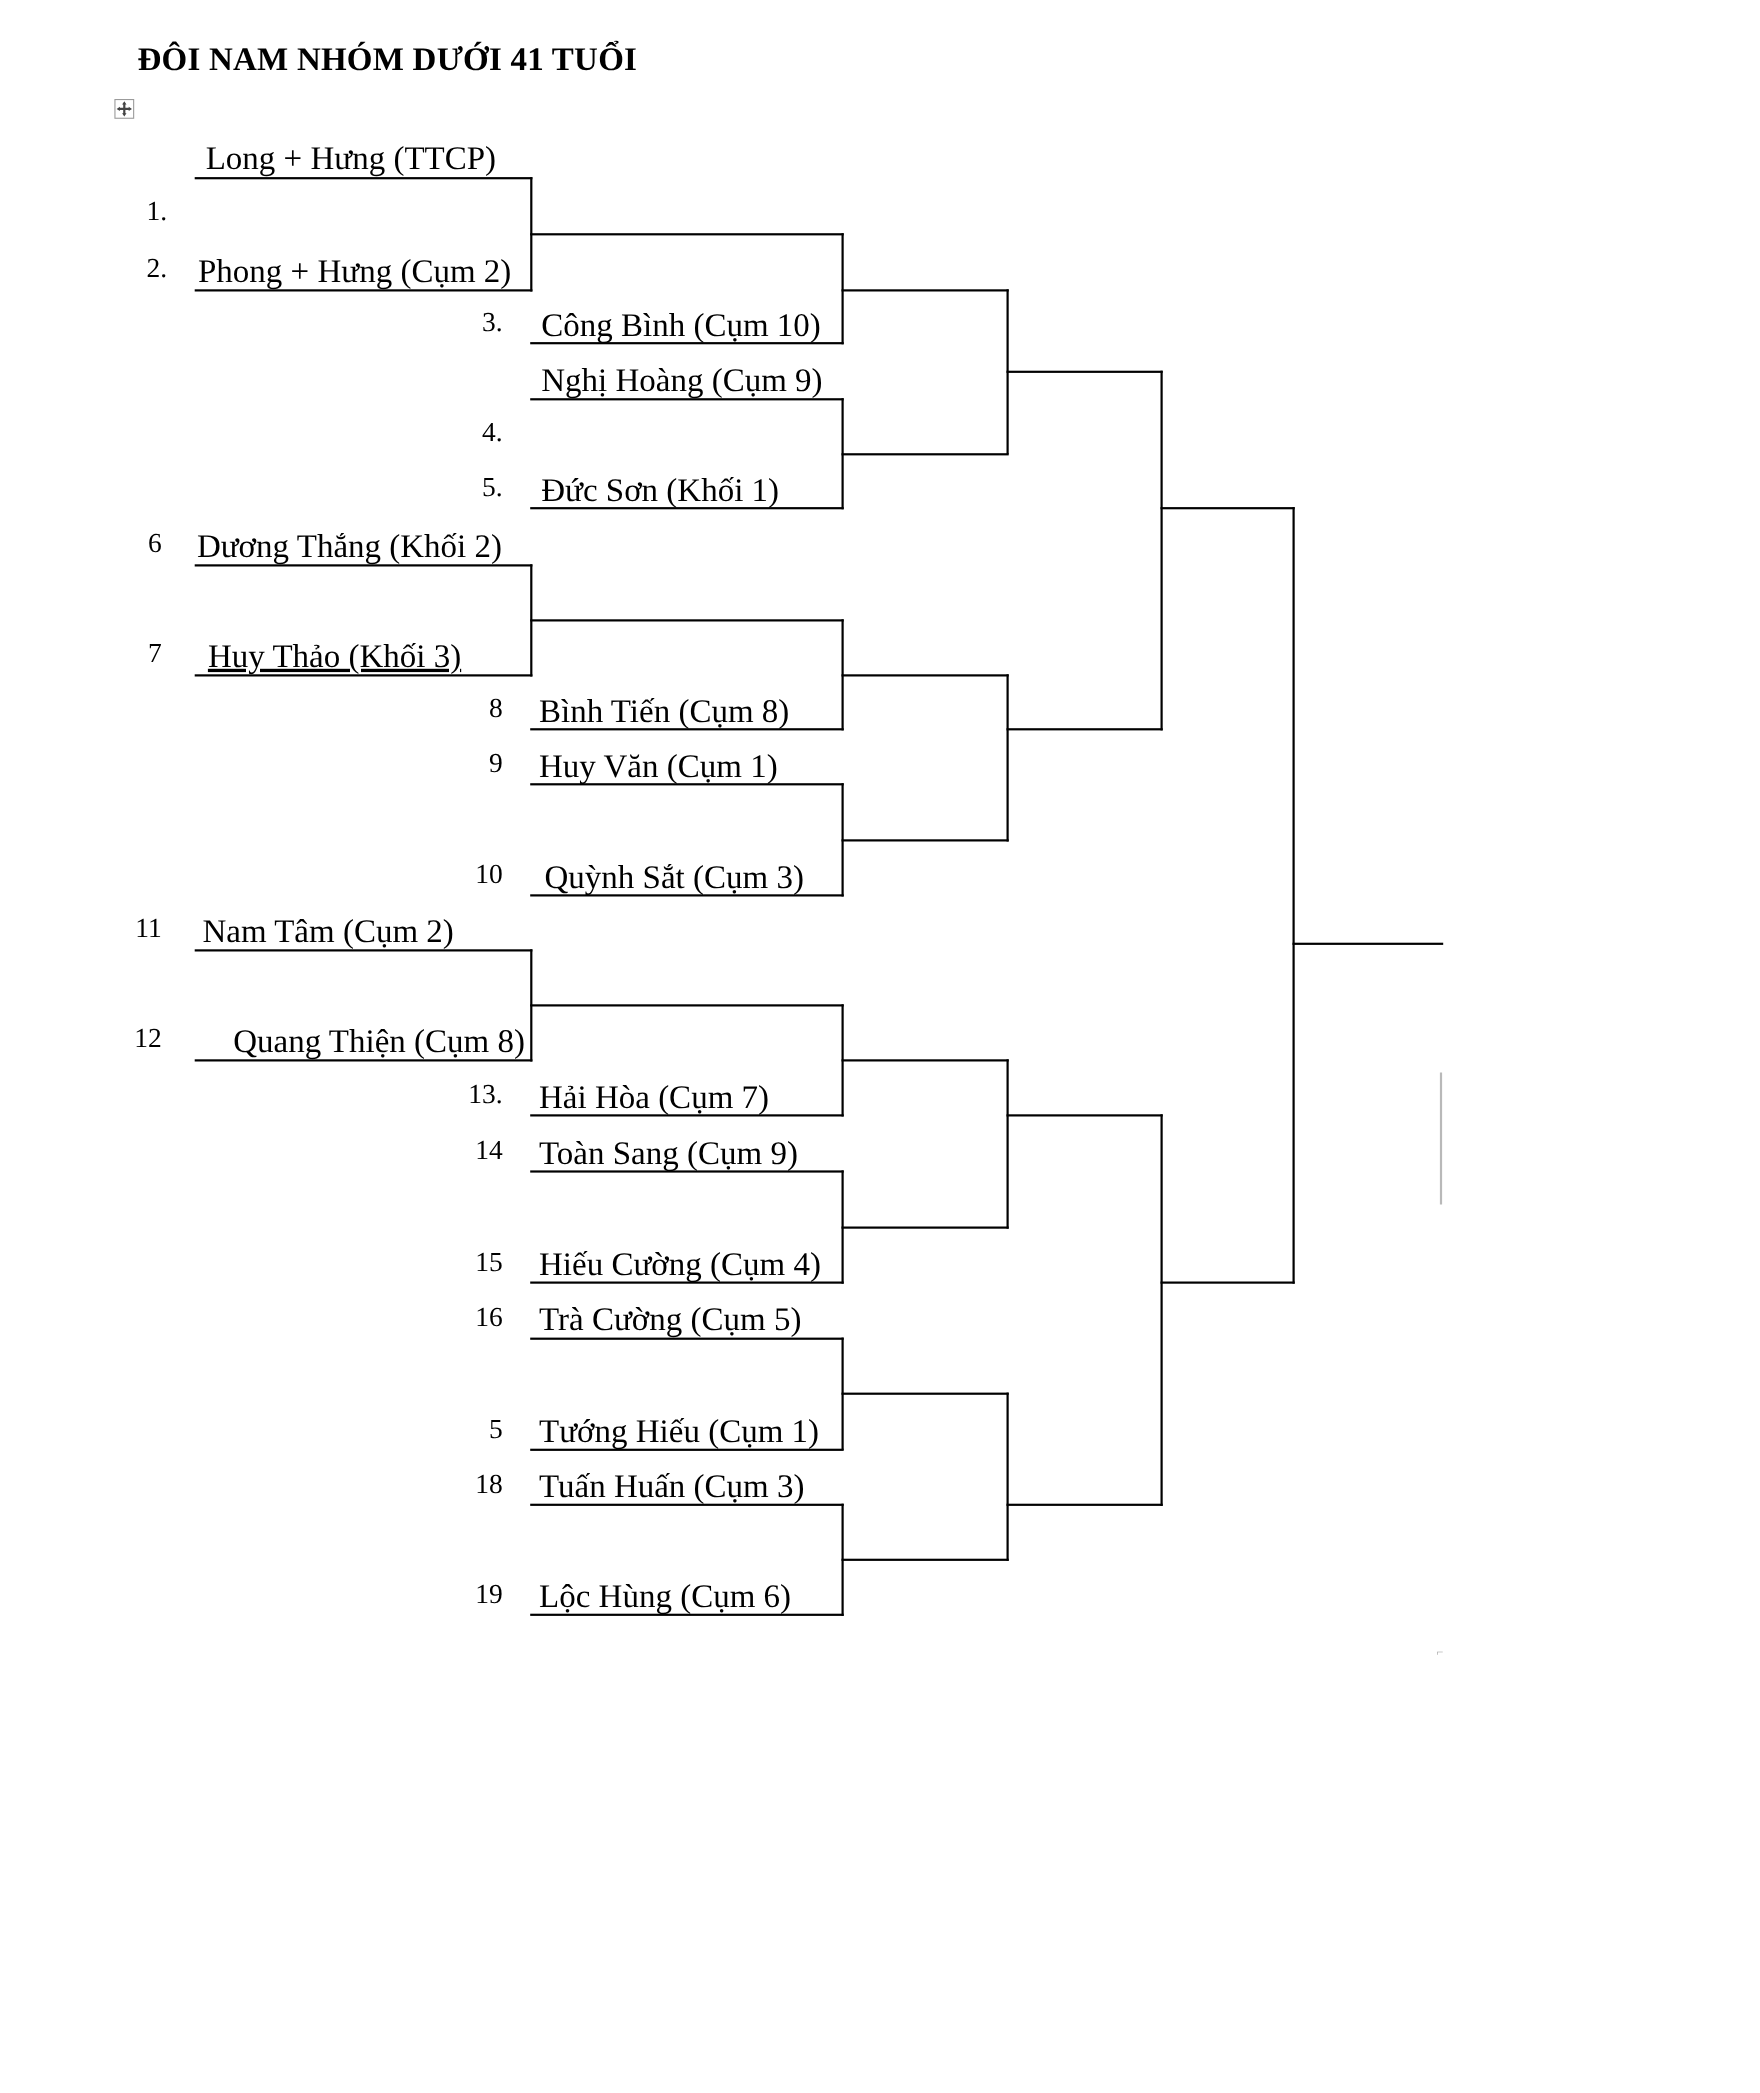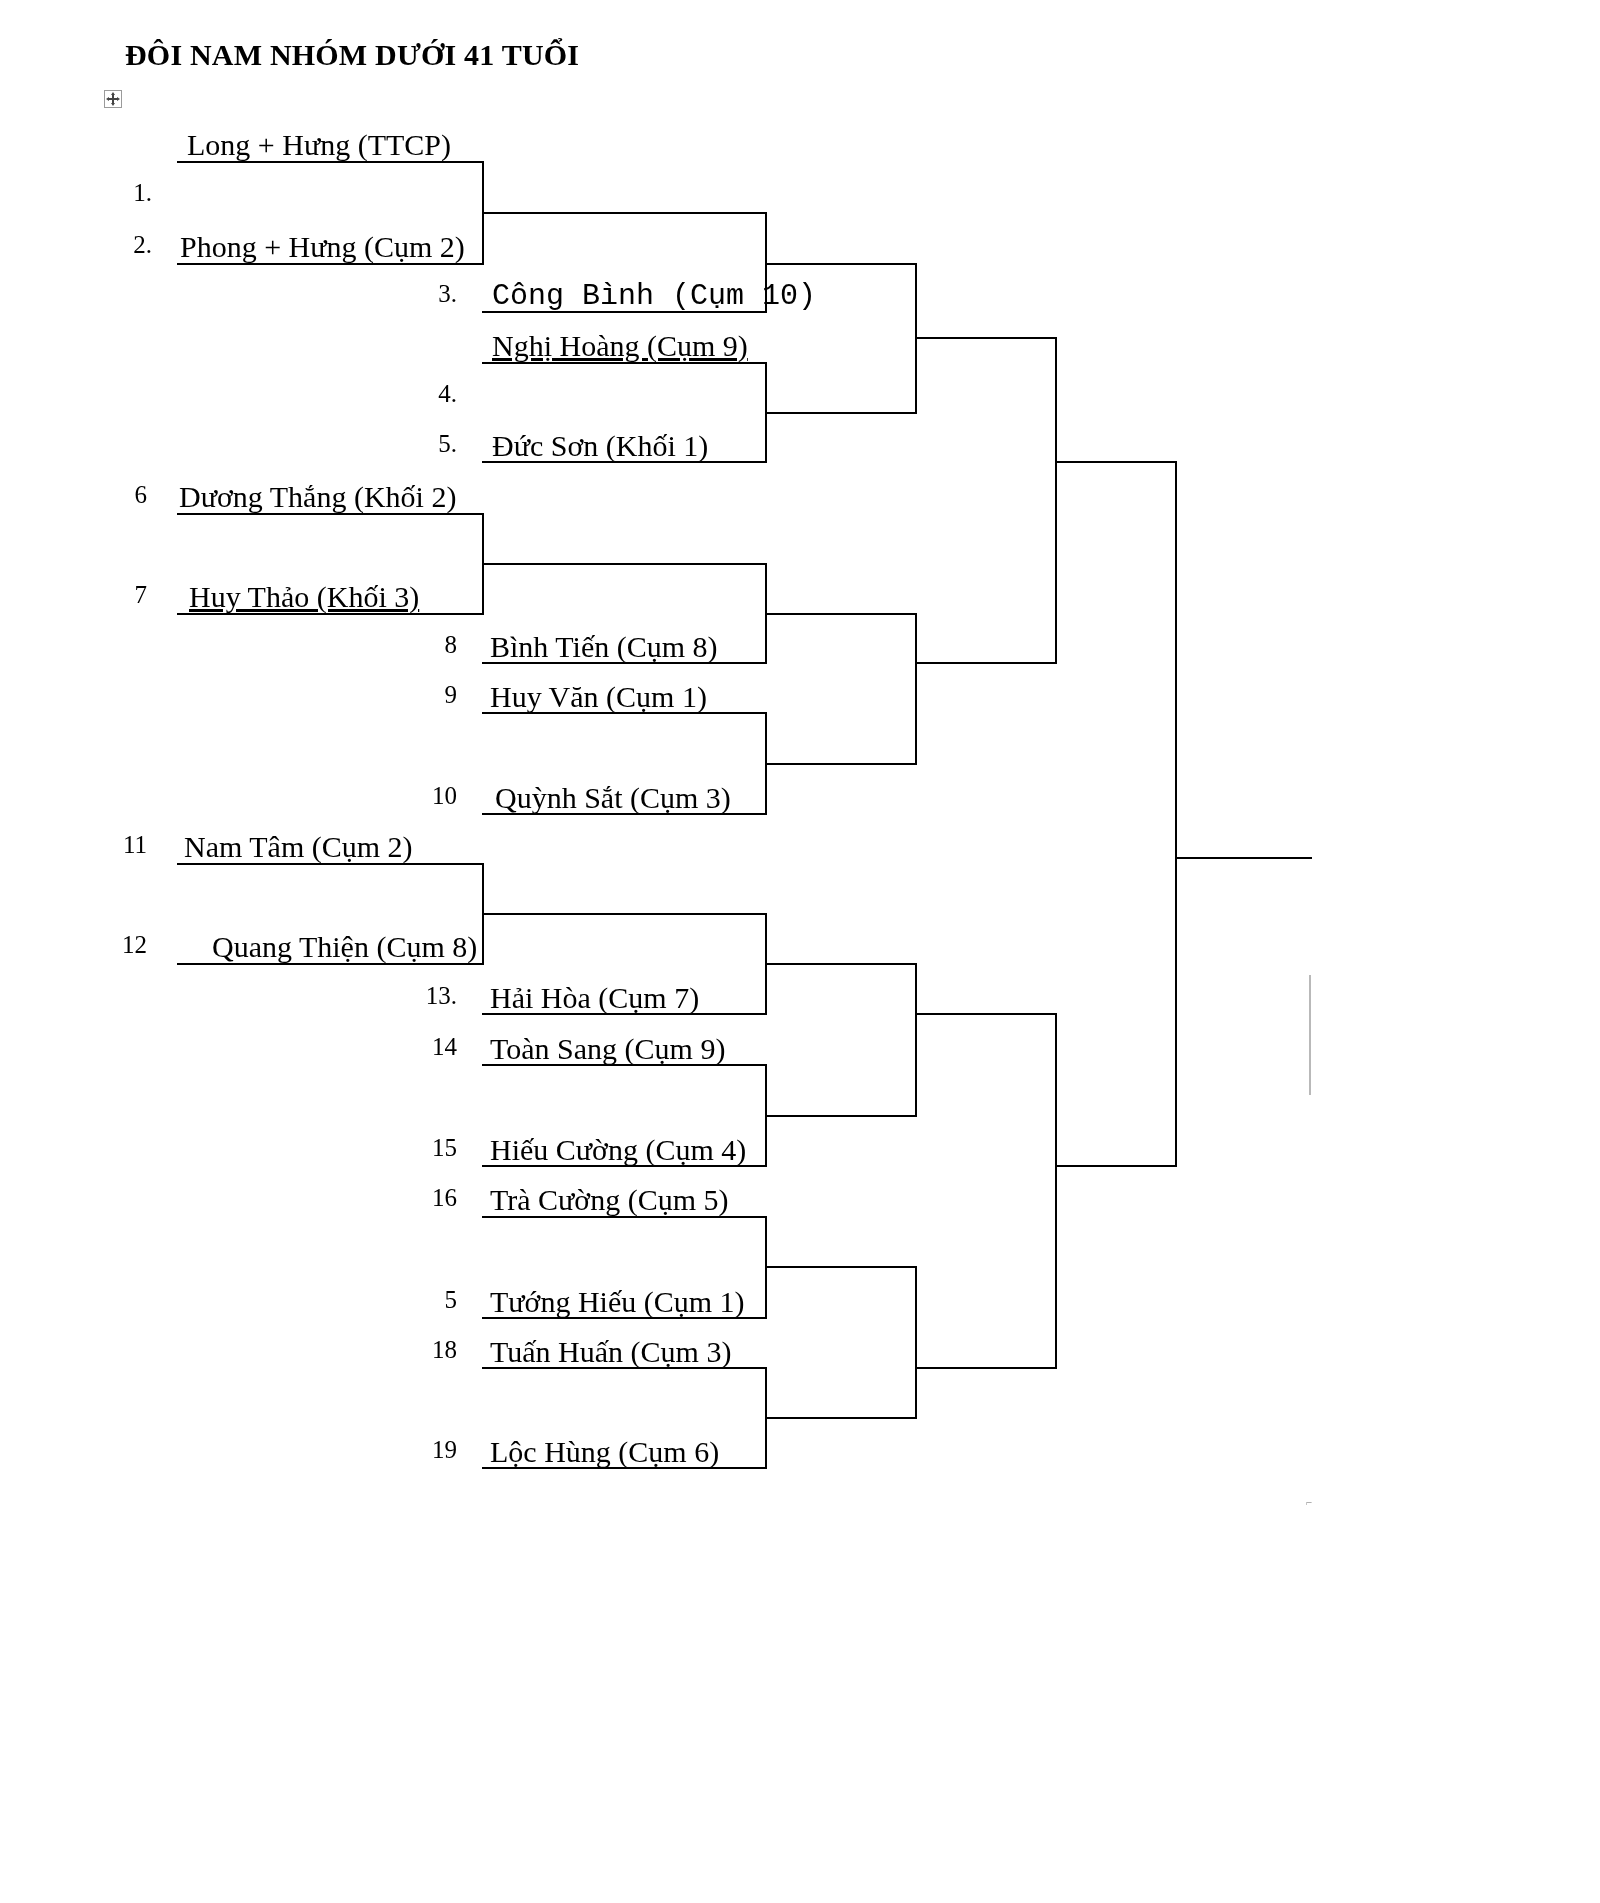--- a/index.html
+++ b/index.html
@@ -83,22 +83,22 @@
   <div class="seed" style="left:395px;  top:983px; width:50px;">13.</div>
   <div class="seed" style="left:395px;  top:1034px; width:50px;">14</div>
   <div class="seed" style="left:395px;  top:1135px; width:50px;">15</div>
   <div class="seed" style="left:395px;  top:1185px; width:50px;">16</div>
   <div class="seed" style="left:395px;  top:1287px; width:50px;">5</div>
   <div class="seed" style="left:395px;  top:1337px; width:50px;">18</div>
   <div class="seed" style="left:395px;  top:1437px; width:50px;">19</div>
 
   <div class="entry" style="left:175px; top:130px;">Long + Hưng (TTCP)</div>
   <div class="entry" style="left:168px; top:232px;">Phong + Hưng (Cụm 2)</div>
-  <div class="entry" style="left:480px; top:281px;font-family:Liberation Mono, monospace;">Công Bình (Cụm 10)</div>
-  <div class="entry" style="left:480px; top:331px;text-decoration:underline;">Nghị Hoàng (Cụm 9)</div>
+  <div class="entry" style="left:480px; top:281px;">Công Bình (Cụm 10)</div>
+  <div class="entry" style="left:480px; top:331px;">Nghị Hoàng (Cụm 9)</div>
   <div class="entry" style="left:480px; top:431px;">Đức Sơn (Khối 1)</div>
   <div class="entry" style="left:167px; top:482px;font-family:Liberation Serif, serif;">Dương Thắng (Khối 2)</div>
   <div class="entry" style="left:177px; top:582px;text-decoration:underline;">Huy Thảo (Khối 3)</div>
   <div class="entry" style="left:478px; top:632px;">Bình Tiến (Cụm 8)</div>
   <div class="entry" style="left:478px; top:682px;">Huy Văn (Cụm 1)</div>
   <div class="entry" style="left:483px; top:783px;">Quỳnh Sắt (Cụm 3)</div>
   <div class="entry" style="left:172px; top:832px;">Nam Tâm (Cụm 2)</div>
   <div class="entry" style="left:200px; top:932px;">Quang Thiện (Cụm 8)</div>
   <div class="entry" style="left:478px; top:983px;">Hải Hòa (Cụm 7)</div>
   <div class="entry" style="left:478px; top:1034px;">Toàn Sang (Cụm 9)</div>

